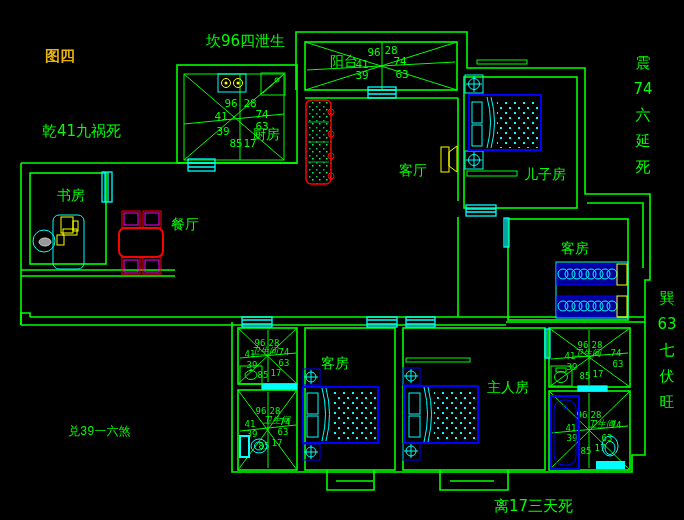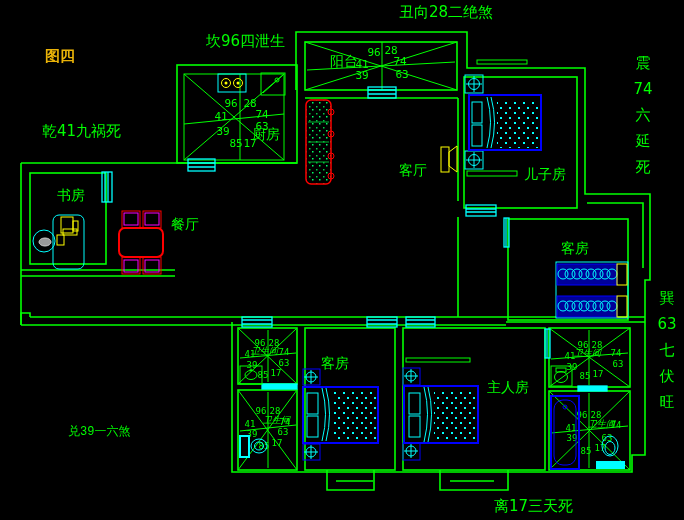--- a/index.html
+++ b/index.html
@@ -348,21 +348,20 @@
         <circle cx="565" cy="407" r="2"></circle>
   </g>
   <g stroke="#00ffff" fill="none">
     <ellipse cx="610" cy="446" rx="8" ry="10"></ellipse>
         <ellipse cx="610" cy="448" rx="5" ry="6.5"></ellipse>
     <rect x="596" y="461" width="29" height="8" fill="#00ffff" stroke="none"></rect>
   </g>
 </svg>
 
 <div class="lbl blue" style="left:45px;top:48px;">图四</div>
-<div class="lbl" style="left:399px;top:4px;">丑向28二绝煞</div>
 <div class="lbl" style="left:206px;top:33px;">坎96四泄生</div>
 <div class="lbl" style="left:42px;top:123px;">乾41九祸死</div>
 <div class="lbl sm" style="left:68px;top:426px;">兑39一六煞</div>
 <div class="lbl" style="left:494px;top:498px;">离17三天死</div>
 
 <div class="vcol" style="left:632px;top:54px;">
   <div>震</div>
   <div>74</div>
   <div>六</div>
   <div>延</div>

